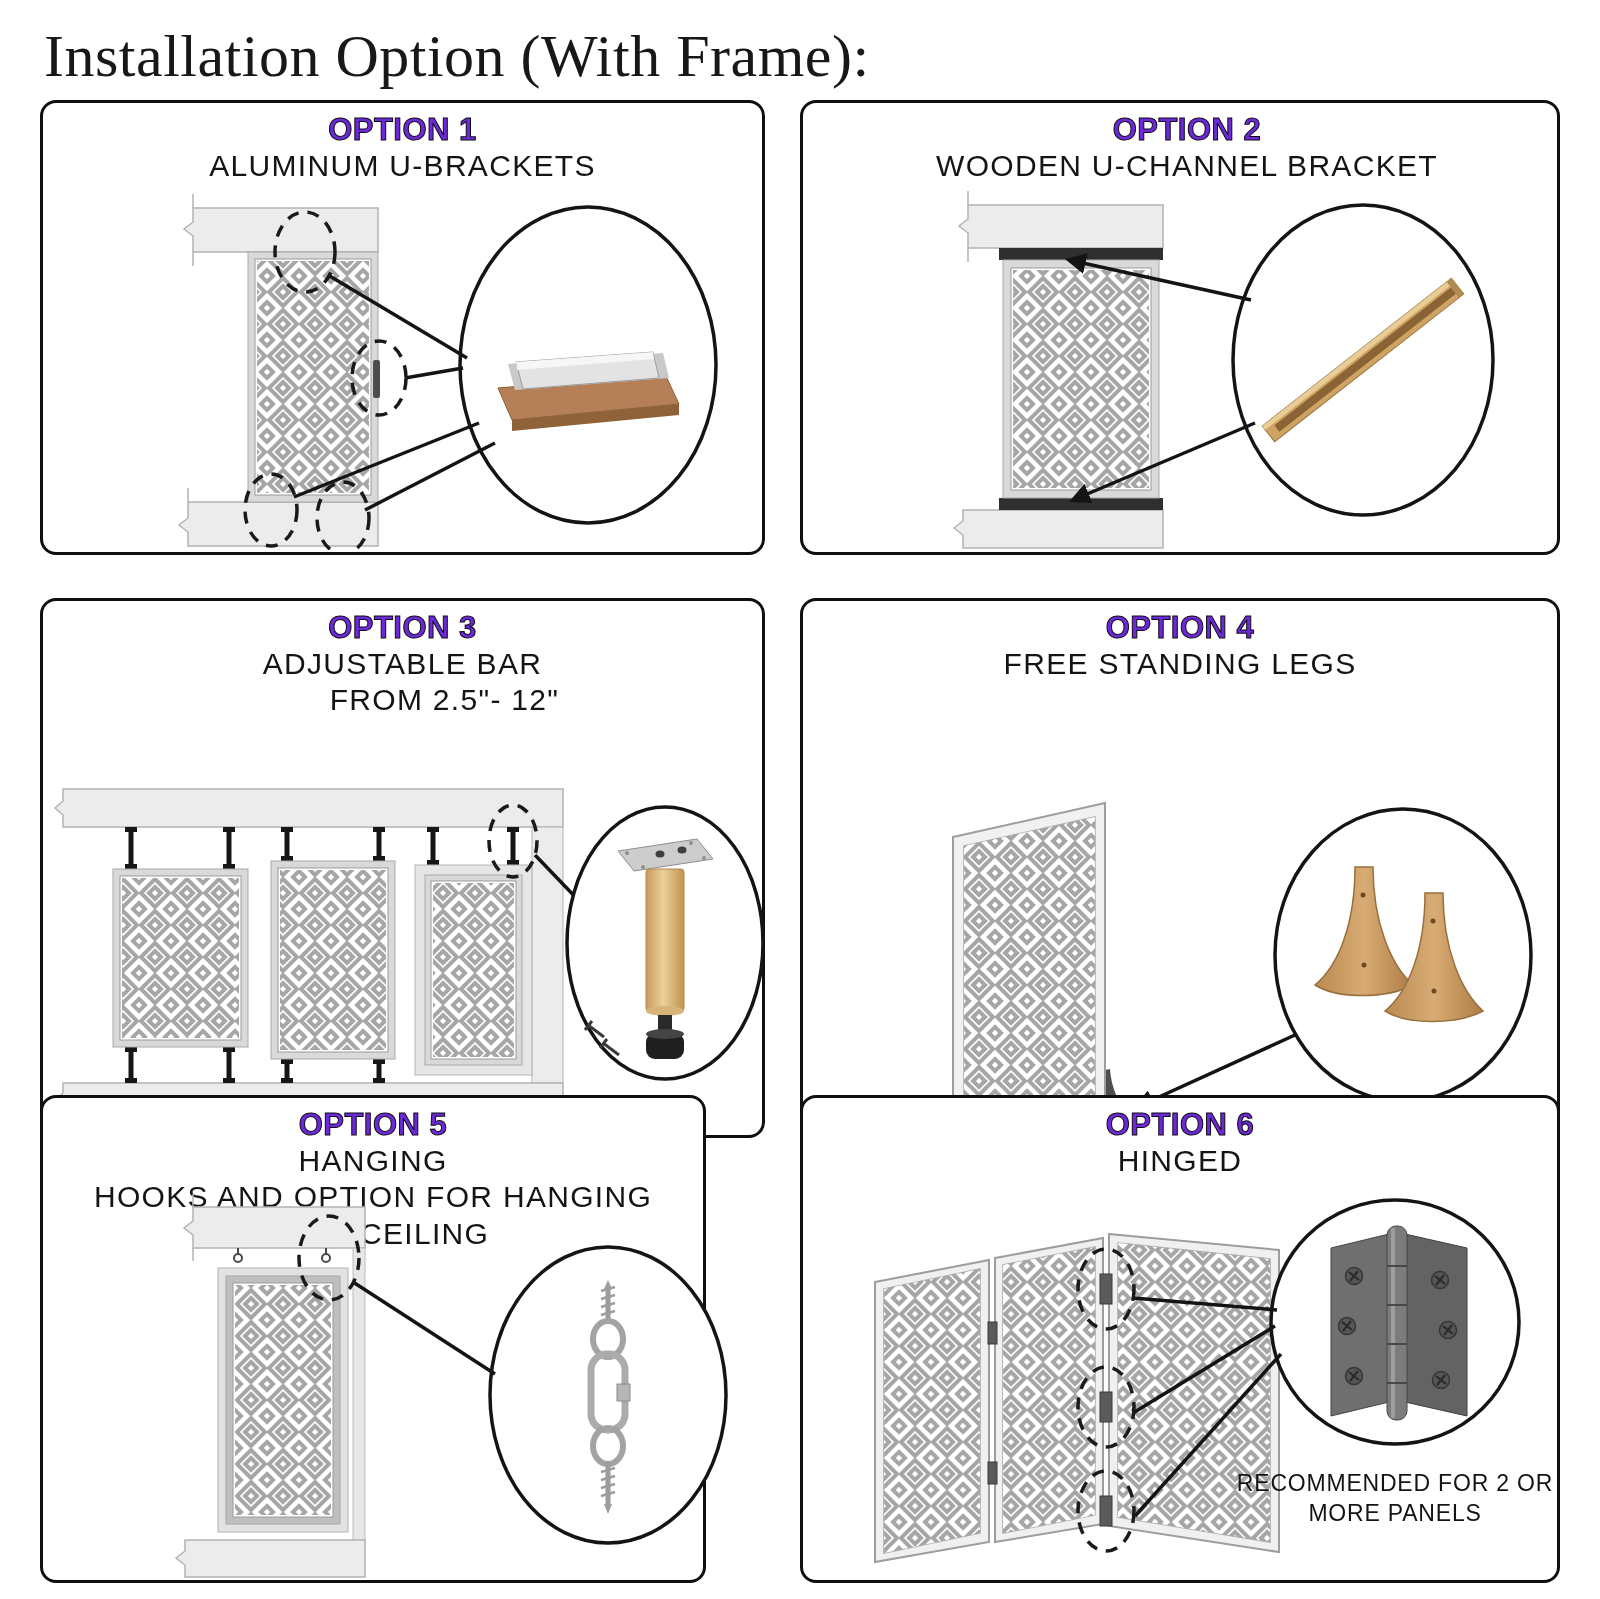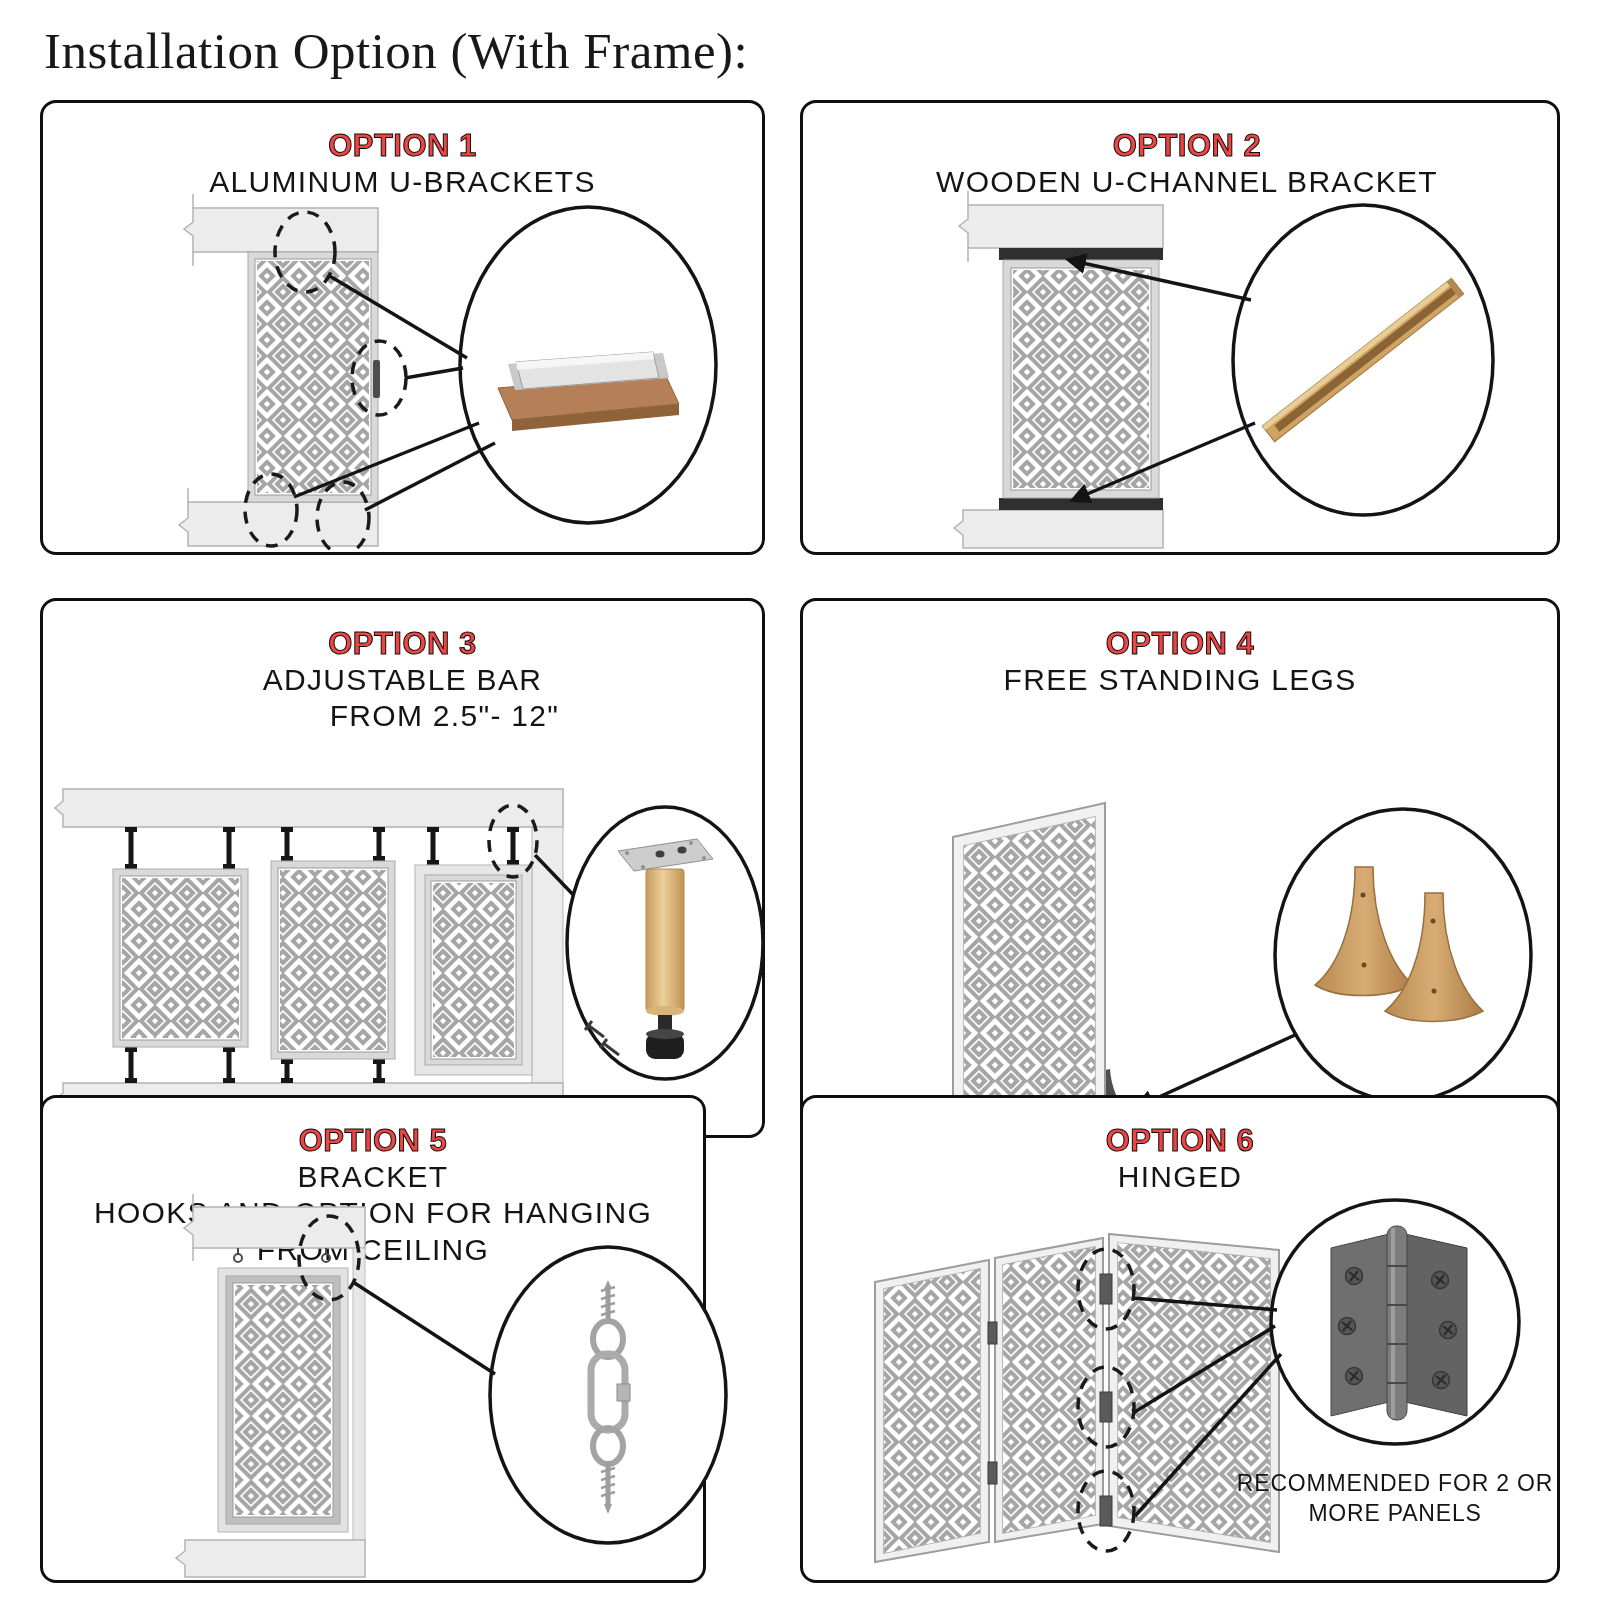--- a/index.html
+++ b/index.html
@@ -1,22 +1,22 @@
 <!DOCTYPE html>
 <html><head>
 <meta charset="utf-8">
 <style>
   html,body{margin:0;padding:0;background:#ffffff;}
   .page{position:relative;width:1600px;height:1599px;background:#fff;overflow:hidden;
         font-family:"Liberation Sans",sans-serif;color:#111;}
   .main-title{position:absolute;left:44px;top:22px;font-family:"Liberation Serif",serif;
-        font-size:51px;font-weight:500;color:#181818;letter-spacing:.5px;}
+        font-size:60px;font-weight:500;color:#181818;letter-spacing:.5px;}
   .card{position:absolute;background:#fff;border:3px solid #0f0f0f;border-radius:16px;
         text-align:center;box-sizing:border-box;}
-  .opt-title{margin-top:26px;font-size:31px;font-weight:700;letter-spacing:.5px;color:#ef4444;
+  .opt-title{margin-top:10px;font-size:31px;font-weight:700;letter-spacing:.5px;color:#6d28d9;
         -webkit-text-stroke:1px #0a0a0a;line-height:1.12;}
   .opt-sub{font-size:30px;font-weight:400;letter-spacing:1.3px;color:#141414;line-height:1.22;}
   .opt-sub-indent{transform:translateX(42px);}
   .diagram{position:absolute;left:0;bottom:2px;}
   .note{position:absolute;font-size:23px;font-weight:500;letter-spacing:.8px;color:#141414;
         line-height:1.3;text-align:center;}
   
   .c1{left:40px;top:100px;width:725px;height:455px;}
   .c2{left:800px;top:100px;width:760px;height:455px;padding-left:14px;}
   .c3{left:40px;top:598px;width:725px;height:540px;}
@@ -271,21 +271,21 @@
           <circle cx="560" cy="118" r="2.5" fill="#6b4a24"></circle>
             <circle cx="561" cy="188" r="2.5" fill="#6b4a24"></circle>
         </g>
         <use href="#legA4" x="70" y="26"></use>
       </g>
     </svg>
   </div>
 
   <div class="card c5">
     <div class="opt-title">OPTION 5</div>
-    <div class="opt-sub">BRACKET</div>
+    <div class="opt-sub">HANGING</div>
     <div class="opt-sub">HOOKS AND OPTION FOR HANGING FROM CEILING</div>
     <svg class="diagram" width="725" height="386" viewBox="0 0 725 386">
       <defs>
         <pattern id="lat5" width="32" height="32" patternUnits="userSpaceOnUse">
           <rect width="32" height="32" fill="#fff"></rect>
           <g fill="none" stroke="#a6a6a6" stroke-width="4">
             <path d="M16 2 L30 16 L16 30 L2 16 Z"></path>
               <path d="M16 10 L22 16 L16 22 L10 16 Z"></path>
             <path d="M0 -6 L6 0 L0 6 L-6 0 Z"></path>
               <path d="M32 -6 L38 0 L32 6 L26 0 Z"></path>

